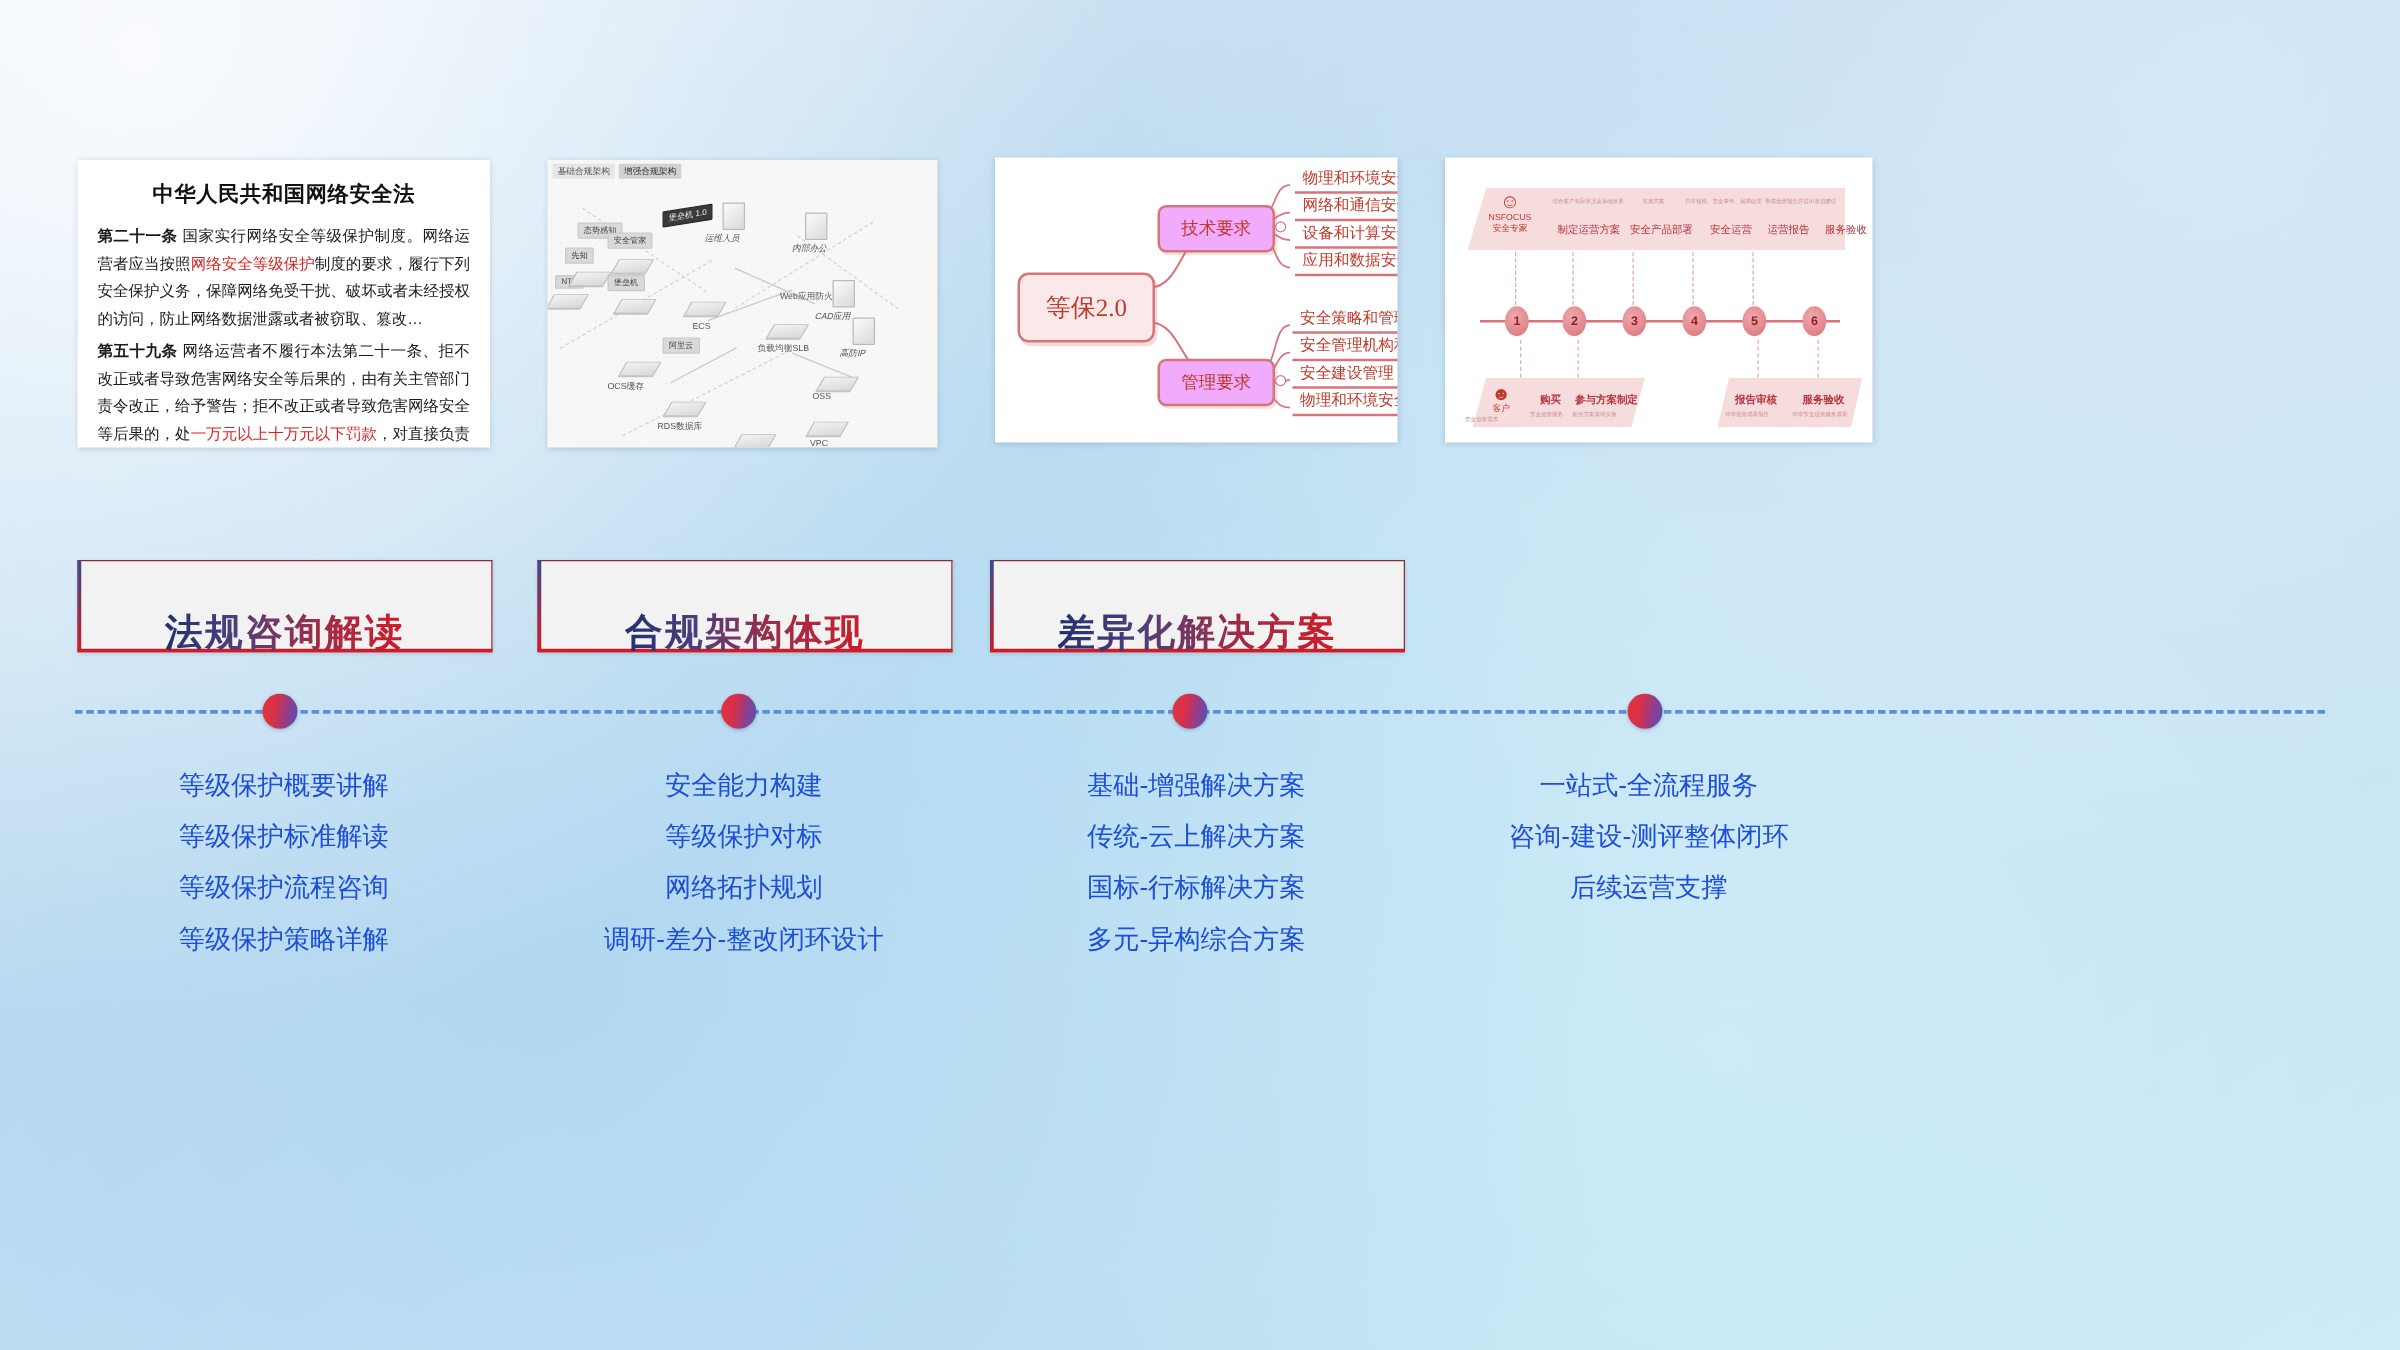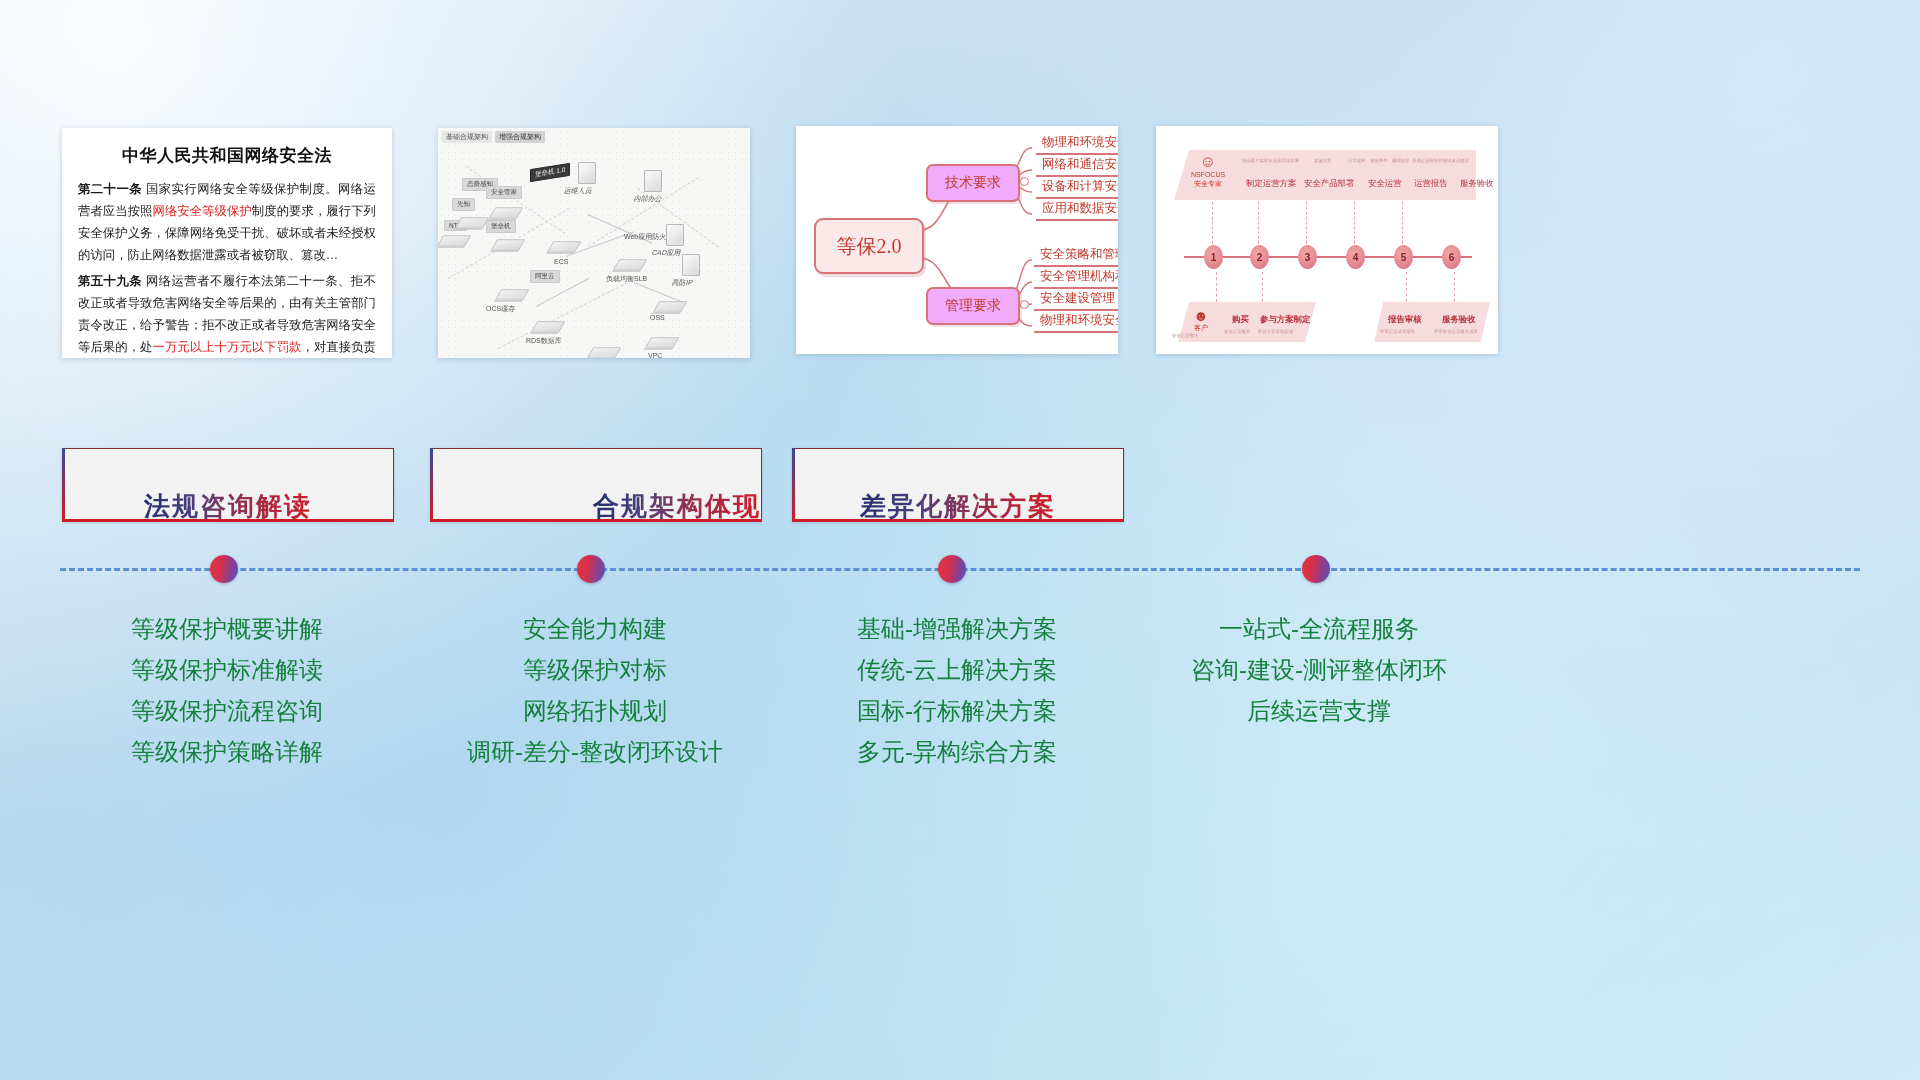--- a/index.html
+++ b/index.html
@@ -141,41 +141,41 @@
     border:1px solid #8d2b34;
     border-bottom:3px solid #cf1c29;
     box-shadow:0 1px 3px rgba(40,70,110,.18);
     display:flex;align-items:center;justify-content:center;
   }
   .head-box::before{
     content:"";position:absolute;left:-1px;top:-1px;bottom:-1px;width:3px;
     background:linear-gradient(180deg,#3a4a8c,#cf1c29);
   }
   .head-txt{
-    font-size:26px;font-weight:bold;letter-spacing:2px;
+    font-size:30px;font-weight:bold;letter-spacing:2px;
     background:linear-gradient(90deg,#23306e 0%,#4a3f7d 28%,#9c2d49 62%,#cf1c29 100%);
     -webkit-background-clip:text;background-clip:text;
     -webkit-text-fill-color:transparent;color:#9c2d49;margin-top:44px;
   }
 
   
   .tl-line{
     position:absolute;left:60px;right:60px;top:568px;height:0;
     border-top:3px dashed #5c8fd6;
   }
   .tl-dot{
     position:absolute;width:28px;height:28px;border-radius:50%;
     background:linear-gradient(100deg,#e2343f 0%,#d6304a 38%,#8a3f93 72%,#4a58b8 100%);
     box-shadow:0 1px 3px rgba(40,60,110,.3);
   }
 
   
   .col{position:absolute;text-align:center;}
   .bullet{
-    font-size:24px;color:#15803d;line-height:41px;white-space:nowrap;
+    font-size:21px;color:#1d4ed8;line-height:41px;white-space:nowrap;
   }
 </style>
 </head>
 <body>
 
 <div class="sheet">
 
   <div class="card law" style="left:62px;top:128px;width:330px;height:230px;">
     <div class="law-title">中华人民共和国网络安全法</div>
     <p class="law-p">
@@ -372,21 +372,21 @@
 
     <div class="ns-chip-ttl" style="left:232px;top:188px;">报告审核</div>
     <div class="ns-chip-sub" style="left:224px;top:203px;">评审运营成果报告</div>
     <div class="ns-chip-ttl" style="left:286px;top:188px;">服务验收</div>
     <div class="ns-chip-sub" style="left:278px;top:203px;">评审安全运营服务成果</div>
   </div>
 
   <div class="head-box" style="left:62px;top:448px;width:330px;">
     <span class="head-txt">法规咨询解读</span>
   </div>
-  <div class="head-box" style="left:430px;top:448px;width:330px;justify-content:flex-end;">
+  <div class="head-box" style="left:430px;top:448px;width:330px;">
     <span class="head-txt">合规架构体现</span>
   </div>
   <div class="head-box" style="left:792px;top:448px;width:330px;">
     <span class="head-txt">差异化解决方案</span>
   </div>
 
   <div class="tl-line"></div>
   <div class="tl-dot" style="left:210px;top:555px;"></div>
   <div class="tl-dot" style="left:577px;top:555px;"></div>
   <div class="tl-dot" style="left:938px;top:555px;"></div>

